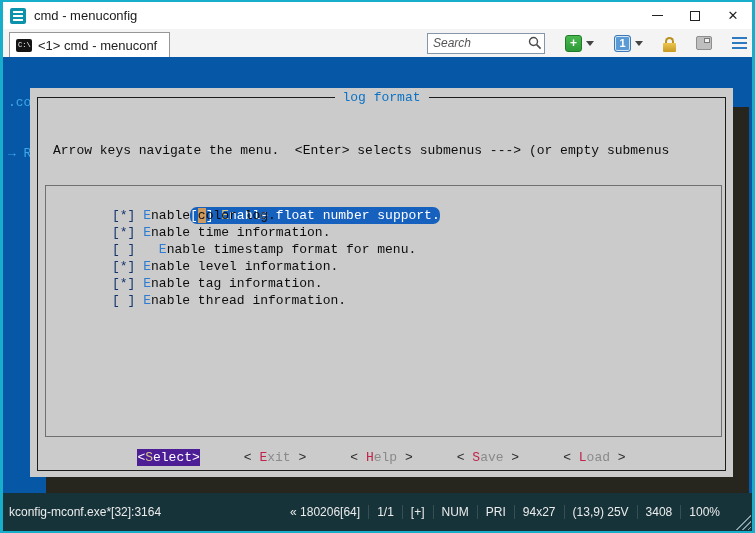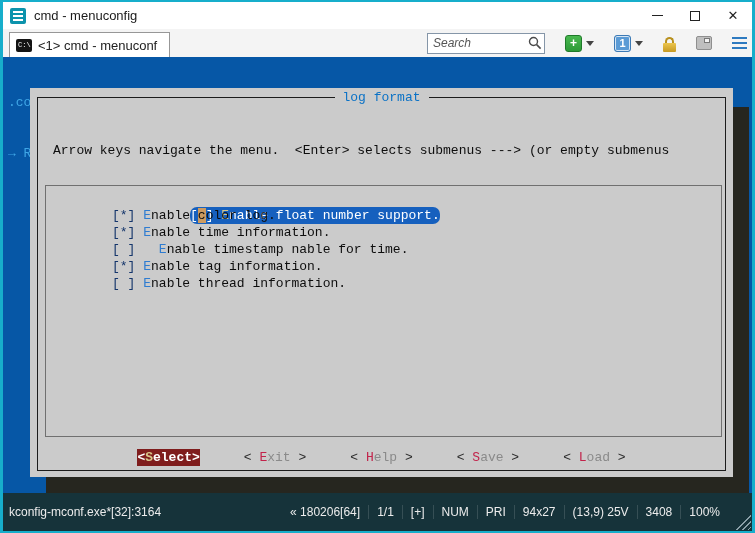--- a/index.html
+++ b/index.html
@@ -85,21 +85,21 @@
   .row .hl { background:#1660BE; color:#ffffff; display:inline-block;border-radius:7px; }
   .row .hk-sel { color:#D8C78A; }
   .cursor { background:#CD9B60; }
 
   .btnrow { position:absolute; top:361px; left:0; right:0; height:17px;
             display:flex; justify-content:center; gap:44px; white-space:pre; }
   .btn { cursor:default; }
   .btn .b-pre, .btn .b-post { color:#2b2b2b; }
   .btn .b-hk { color:#C2224A; }
   .btn .b-rest { color:#8a8a8a; }
-  .btn.sel { background:#7f1d1d;font-weight:bold; }
+  .btn.sel { background:#4c1d95; }
   .btn.sel .b-pre, .btn.sel .b-post, .btn.sel .b-rest { color:#ffffff; }
   .btn.sel .b-hk { color:#D8C78A; }
 
   
   .statusbar { height:38px; background:#16333A; flex:0 0 auto; display:flex; align-items:center;
                color:#ececec; font-size:12px; position:relative; }
   .sb-left { padding-left:6px; white-space:pre; }
   .sb-segs { margin-left:auto; margin-right:24px; display:flex; align-items:center; }
   .seg { padding:0 8px; white-space:pre; border-left:1px solid rgba(255,255,255,0.14); }
   .seg:first-child { border-left:none; }
@@ -189,21 +189,22 @@
         <div>modularizes features.  Press &lt;Esc&gt;&lt;Esc&gt; to exit, &lt;?&gt; for Help, &lt;/&gt; for Search.</div>
         <div>Legend: [*] built-in  [ ] excluded  &lt;M&gt; module  &lt; &gt; module capable</div>
       </div>
 
       <div class="listbox">
         <div class="row">
           <span class="hl"><span>[</span><span class="cursor"> </span><span>] </span><span class="hk-sel">E</span><span>nable float number support.</span></span>
         </div>
         <div class="row"><span class="brk">[*] </span><span class="hk">E</span><span>nable color log.</span></div>
         <div class="row"><span class="brk">[*] </span><span class="hk">E</span><span>nable time information.</span></div>
-        <div class="row"><span class="brk">[ ]   </span><span class="hk">E</span><span>nable timestamp nable for time.</span></div>
+        <div class="row"><span class="brk">[ ]   </span><span class="hk">E</span><span>nable timestamp format for menu.</span></div>
+        <div class="row"><span class="brk">[*] </span><span class="hk">E</span><span>nable level information.</span></div>
         <div class="row"><span class="brk">[*] </span><span class="hk">E</span><span>nable tag information.</span></div>
         <div class="row"><span class="brk">[ ] </span><span class="hk">E</span><span>nable thread information.</span></div>
       </div>
 
       <div class="btnrow">
         <span class="btn sel"><span class="b-pre">&lt;</span><span class="b-hk">S</span><span class="b-rest">elect</span><span class="b-post">&gt;</span></span>
         <span class="btn"><span class="b-pre">&lt; </span><span class="b-hk">E</span><span class="b-rest">xit</span><span class="b-post"> &gt;</span></span>
         <span class="btn"><span class="b-pre">&lt; </span><span class="b-hk">H</span><span class="b-rest">elp</span><span class="b-post"> &gt;</span></span>
         <span class="btn"><span class="b-pre">&lt; </span><span class="b-hk">S</span><span class="b-rest">ave</span><span class="b-post"> &gt;</span></span>
         <span class="btn"><span class="b-pre">&lt; </span><span class="b-hk">L</span><span class="b-rest">oad</span><span class="b-post"> &gt;</span></span>

